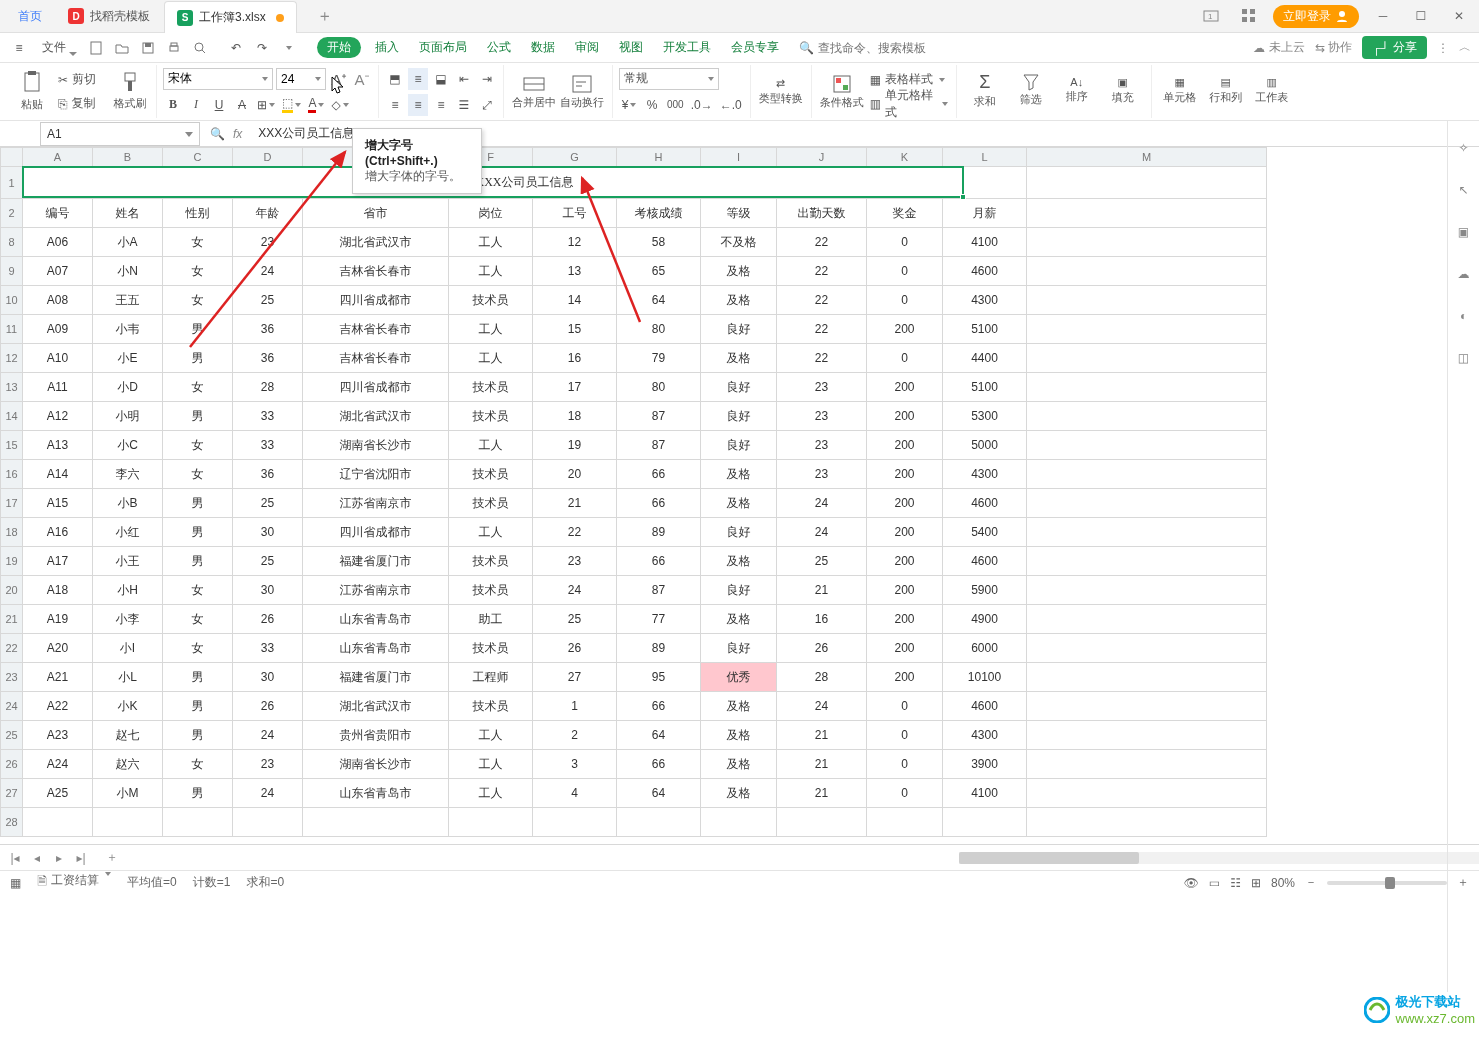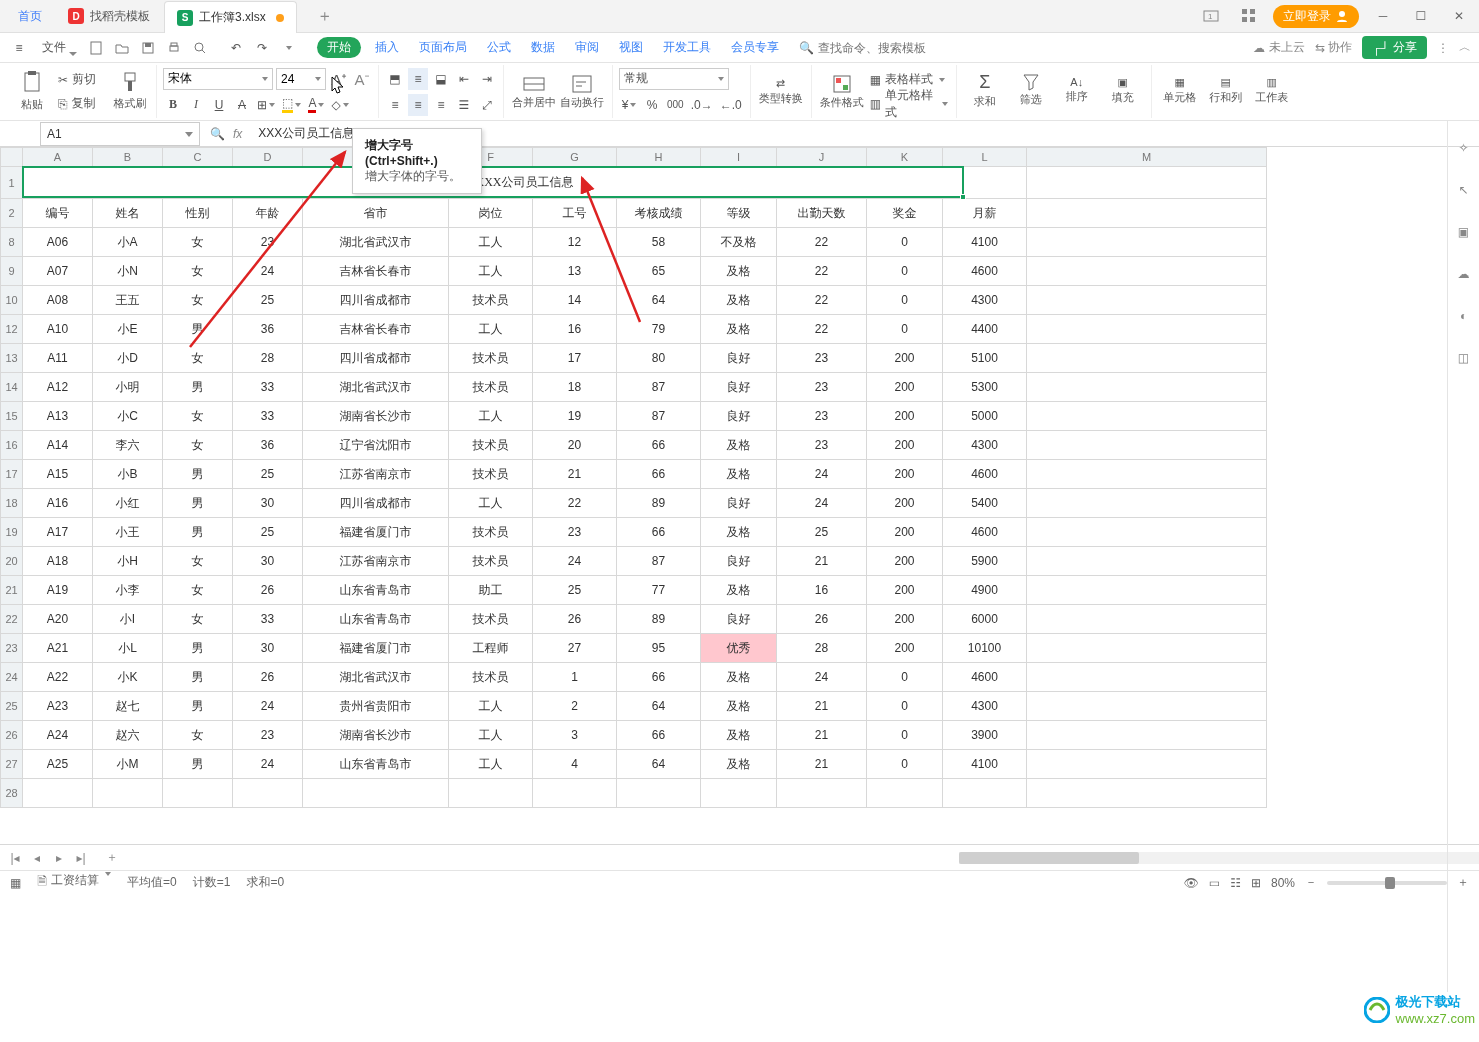--- a/index.html
+++ b/index.html
@@ -18,21 +18,21 @@
   .login-btn{background:#ff9c00;color:#fff;border-radius:12px;padding:3px 10px;display:flex;align-items:center;gap:4px;font-size:12px}
   .win-btn{width:28px;height:26px;display:flex;align-items:center;justify-content:center;color:#666}
 
   
   .menubar{height:30px;display:flex;align-items:center;border-bottom:1px solid #e4e4e4;padding:0 8px;font-size:12px;color:#555}
   .menubar .m-icon{width:22px;height:22px;display:flex;align-items:center;justify-content:center;color:#555;margin-right:4px}
   .menubar .file-btn{display:flex;align-items:flex-end;padding:0 8px}
   .menubar .file-btn .car{border-left:4px solid transparent;border-right:4px solid transparent;border-top:4px solid #888;margin-left:3px}
   .menubar .sep{width:10px}
   .menubar .pill{background:#23a55a;color:#fff;border-radius:11px;padding:2px 10px;margin:0 4px}
-  .menubar .tabm{padding:0 10px;color:#3b82f6}
+  .menubar .tabm{padding:0 10px;color:#15803d}
   .menubar .search-wrap{display:flex;align-items:center;margin-left:10px;color:#aaa}
   .menubar .search-wrap input{border:none;outline:none;font-size:12px;width:120px;color:#555}
   .menubar-right{margin-left:auto;display:flex;align-items:center;gap:10px}
   .share-btn{background:#23a55a;color:#fff;border-radius:4px;padding:3px 10px;display:flex;align-items:center;gap:4px}
 
   
   .ribbon{height:58px;border-bottom:1px solid #e4e4e4;display:flex;padding:2px 6px;font-size:12px;color:#555;position:relative}
   .rgrp{display:flex;flex-direction:column;justify-content:center;padding:0 6px;border-right:1px solid #eee}
   .rgrp:last-child{border-right:none}
   .rrow{display:flex;align-items:center;gap:3px;height:26px}
@@ -316,21 +316,21 @@
         <svg width="22" height="20">
           <rect x="2" y="2" width="18" height="16" fill="none" stroke="#666"></rect>
           <path d="M5 8h10M5 12h6" stroke="#666"></path>
         </svg>
         <span>自动换行</span>
       </div>
   </div>
 
   <div class="rgrp">
     <div class="rrow">
-        <div class="font-sel" style="width:110px">
+        <div class="font-sel" style="width:100px">
           <span style="flex:1">常规</span>
           <span class="caret-d"></span>
         </div>
       </div>
     <div class="rrow">
       <span class="rbtn">¥<span class="caret-d"></span></span>
       <span class="rbtn">%</span>
       <span class="rbtn">
           <sup>000</sup>
         </span>
@@ -525,20 +525,36 @@
           <td class="cF">技术员</td>
           <td class="cG">14</td>
           <td class="cH">64</td>
           <td class="cI">及格</td>
           <td class="cJ">22</td>
           <td class="cK">0</td>
           <td class="cL">4300</td>
           <td class="cM"></td>
         </tr>
         <tr>
+          <td class="rowhdr">11</td>
+          <td class="cA">A09</td>
+          <td class="cB">小韦</td>
+          <td class="cC">男</td>
+          <td class="cD">36</td>
+          <td class="cE">吉林省长春市</td>
+          <td class="cF">工人</td>
+          <td class="cG">15</td>
+          <td class="cH">80</td>
+          <td class="cI">良好</td>
+          <td class="cJ">22</td>
+          <td class="cK bonus-red">200</td>
+          <td class="cL">5100</td>
+          <td class="cM"></td>
+        </tr>
+        <tr>
           <td class="rowhdr">12</td>
           <td class="cA">A10</td>
           <td class="cB">小E</td>
           <td class="cC">男</td>
           <td class="cD">36</td>
           <td class="cE">吉林省长春市</td>
           <td class="cF">工人</td>
           <td class="cG">16</td>
           <td class="cH">79</td>
           <td class="cI">及格</td>

